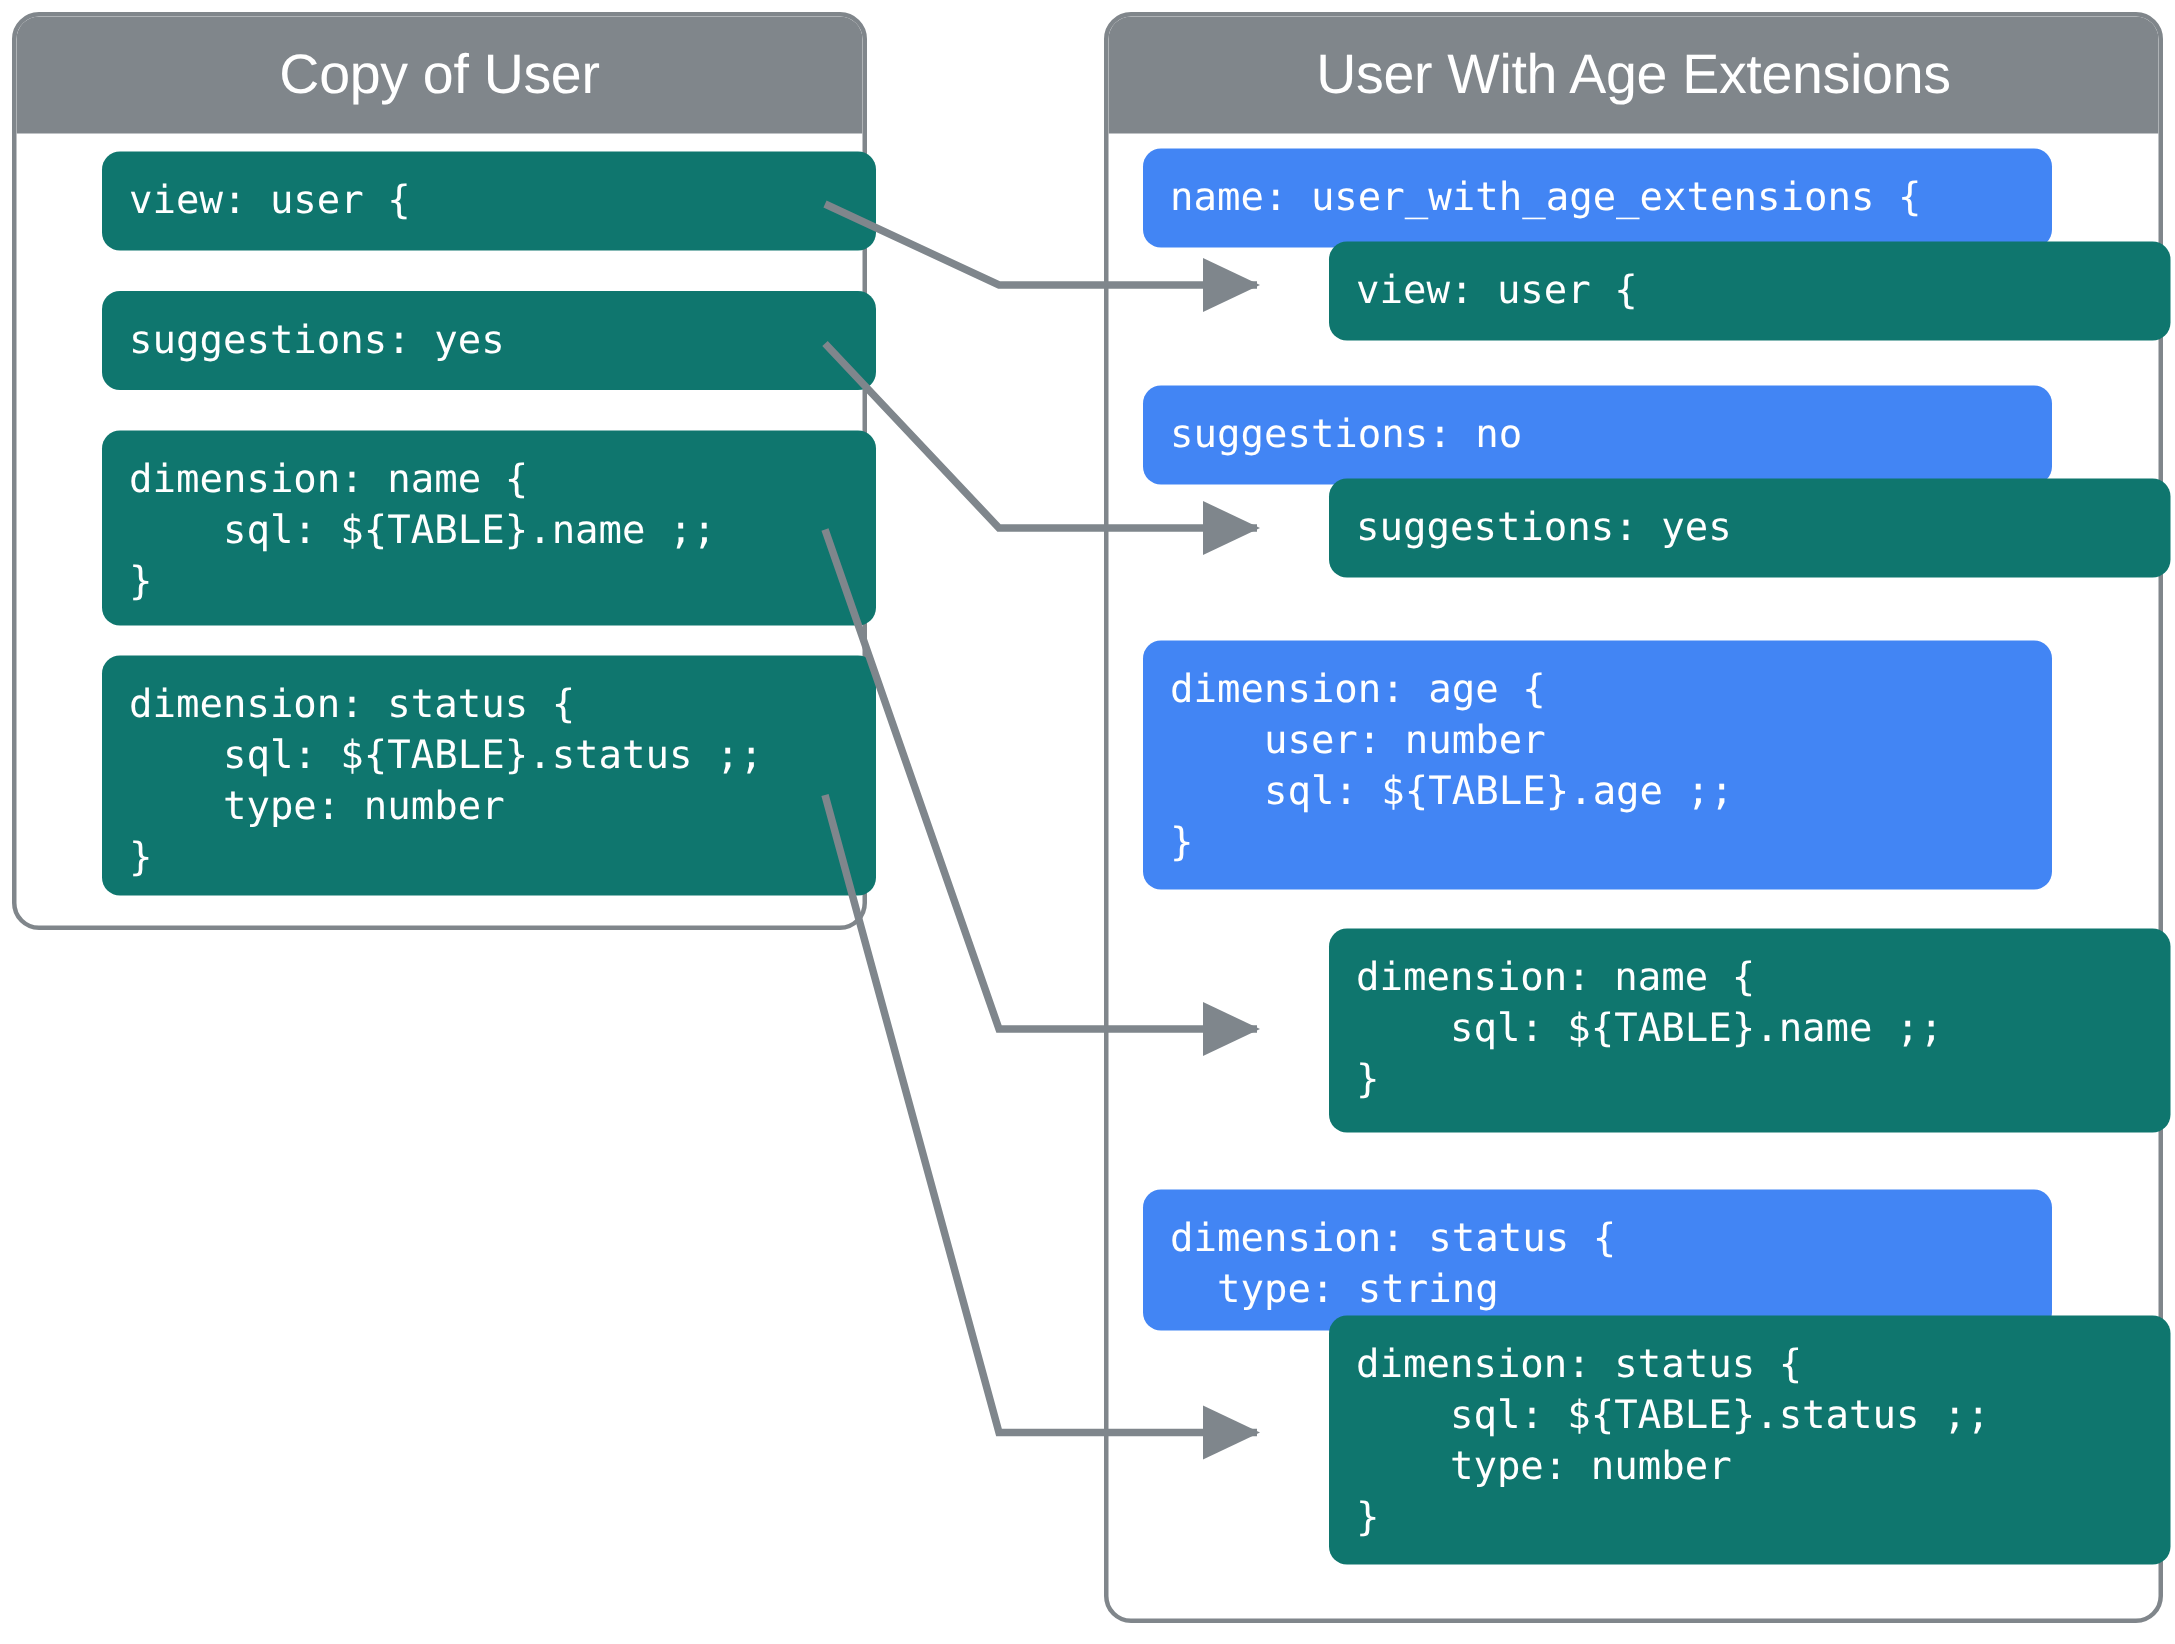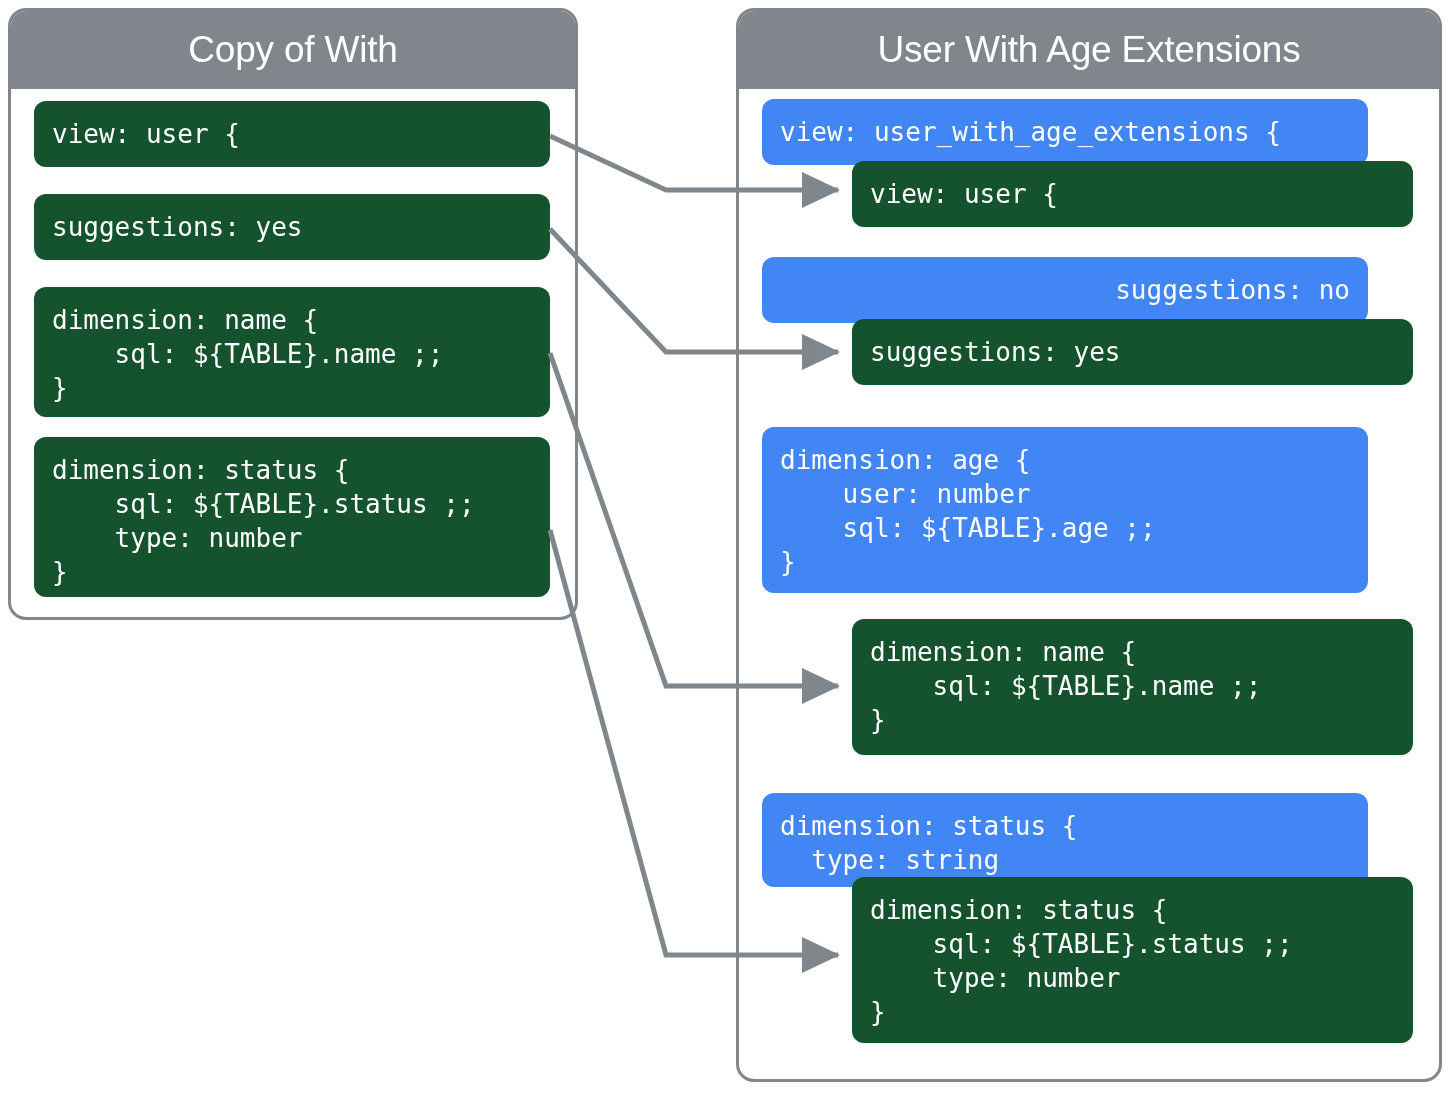--- a/index.html
+++ b/index.html
@@ -45,62 +45,62 @@
     box-sizing: border-box;
     border-radius: 12px;
     color: #ffffff;
     font-family: "DejaVu Sans Mono", "Liberation Mono", monospace;
     font-size: 26px;
     line-height: 34px;
     white-space: pre;
     padding: 16px 18px;
     letter-spacing: 0px;
   }
-  .box-dark  { background: #14532d; }
+  .box-dark  { background: #0f766e; margin-left: 34px; }
   .box-light { background: #4285f4; }
 
   #connectors {
     position: absolute;
     left: 0; top: 0;
     width: 1450px;
     height: 1096px;
     pointer-events: none;
   }
 </style>
 </head>
 <body>
 
 <div id="stage">
 
   <div class="panel" id="panel-left">
-    <div class="panel-header">Copy of With</div>
+    <div class="panel-header">Copy of User</div>
   </div>
 
   <div class="code-box box-dark" style="left:34px;  top:101px; width:516px; height:66px;">view: user {</div>
 
   <div class="code-box box-dark" style="left:34px;  top:194px; width:516px; height:66px;">suggestions: yes</div>
 
   <div class="code-box box-dark" style="left:34px;  top:287px; width:516px; height:130px;">dimension: name {
     sql: ${TABLE}.name ;;
 }</div>
 
   <div class="code-box box-dark" style="left:34px;  top:437px; width:516px; height:160px;">dimension: status {
     sql: ${TABLE}.status ;;
     type: number
 }</div>
 
   <div class="panel" id="panel-right">
     <div class="panel-header">User With Age Extensions</div>
   </div>
 
-  <div class="code-box box-light" style="left:762px; top:99px;  width:606px; height:66px;">view: user_with_age_extensions {</div>
+  <div class="code-box box-light" style="left:762px; top:99px;  width:606px; height:66px;">name: user_with_age_extensions {</div>
 
   <div class="code-box box-dark" style="left:852px; top:161px; width:561px; height:66px;">view: user {</div>
 
-  <div class="code-box box-light" style="left:762px; top:257px; width:606px; height:66px;text-align:right;">suggestions: no</div>
+  <div class="code-box box-light" style="left:762px; top:257px; width:606px; height:66px;">suggestions: no</div>
 
   <div class="code-box box-dark" style="left:852px; top:319px; width:561px; height:66px;">suggestions: yes</div>
 
   <div class="code-box box-light" style="left:762px; top:427px; width:606px; height:166px;">dimension: age {
     user: number
     sql: ${TABLE}.age ;;
 }</div>
 
   <div class="code-box box-dark" style="left:852px; top:619px; width:561px; height:136px;">dimension: name {
     sql: ${TABLE}.name ;;

